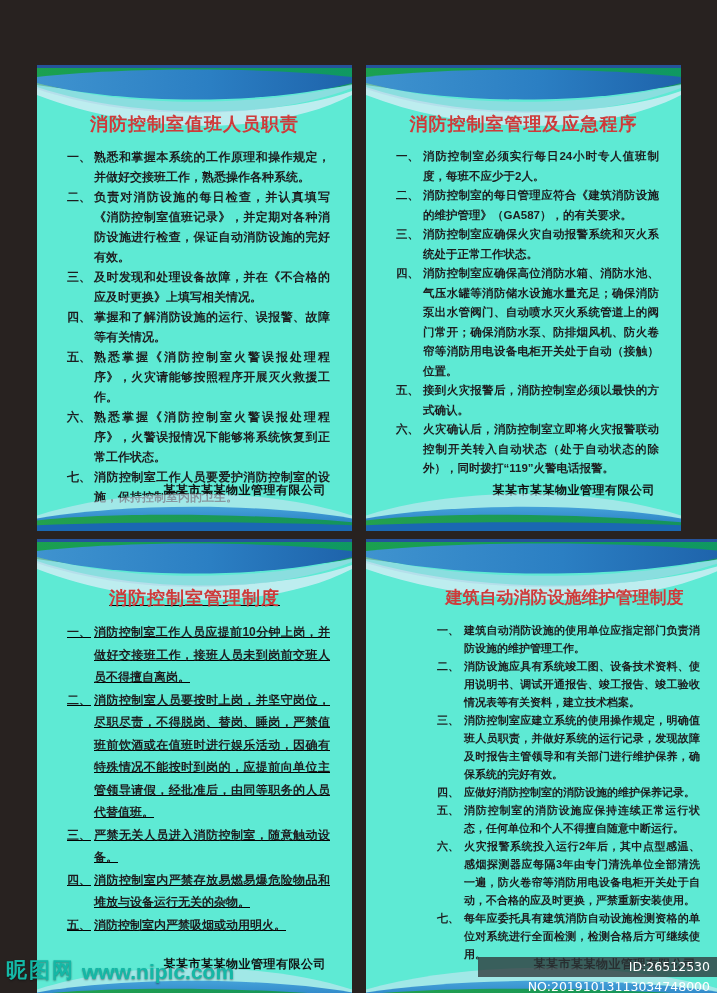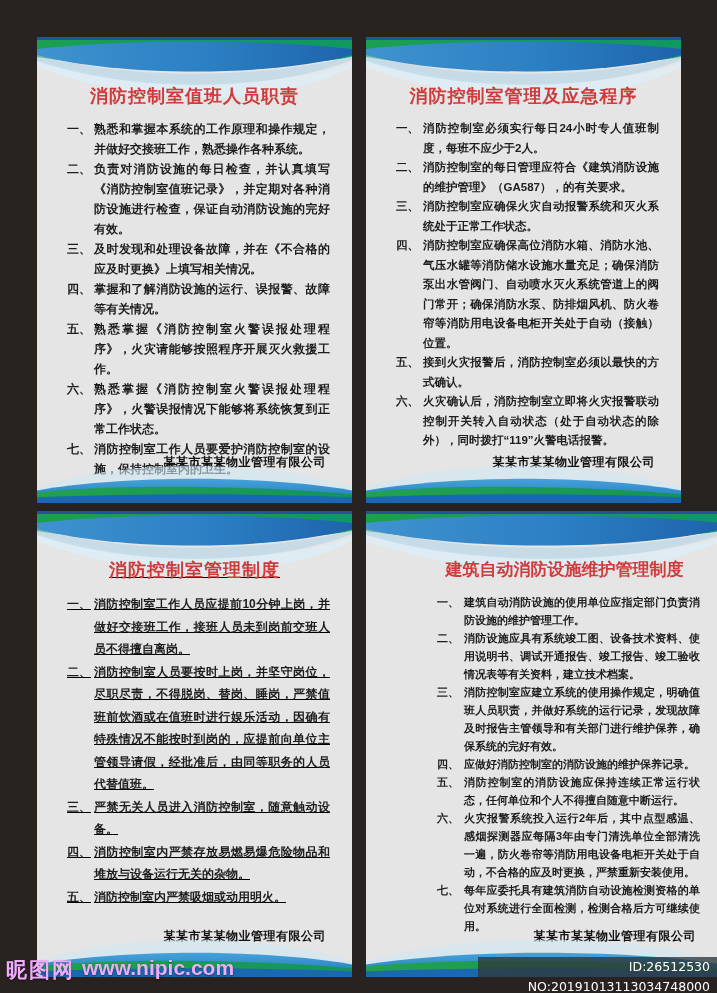--- a/index.html
+++ b/index.html
@@ -9,21 +9,21 @@
     --ink:#1d1d1f;
   }
   html,body{margin:0;padding:0;}
   body{
     width:717px;height:993px;position:relative;overflow:hidden;
     background:var(--canvas);
     font-family:"Liberation Sans","DejaVu Sans",sans-serif;
   }
   .canvas{position:absolute;inset:0;}
   .poster{
-    position:absolute;width:315px;height:466px;background:#e5e5e5;overflow:hidden;
+    position:absolute;width:315px;height:466px;background:#5eead4;overflow:hidden;margin-top:28px;
   }
   .pos-tl{left:37px;top:37px;}
   .pos-tr{left:366px;top:37px;}
   .pos-bl{left:37px;top:511px;text-decoration:underline;}
   .pos-br{left:366px;top:511px;padding-left:41px;}
   .decor-top{position:absolute;top:0;left:0;width:100%;height:72px;display:block;}
   .decor-bottom{position:absolute;bottom:0;left:0;width:100%;height:56px;display:block;}
   .title{
     position:relative;margin:46px 8px 0;text-align:center;
     color:var(--red);font-size:18px;font-weight:800;letter-spacing:1px;line-height:26px;
@@ -39,23 +39,23 @@
   .p-d .poster-body{font-size:11px;line-height:18px;}
   .item{display:flex;}
   .num{flex:0 0 27px;}
   .txt{flex:1;text-align:justify;}
   .footer{
     position:absolute;right:26px;bottom:32px;
     font-size:12px;font-weight:700;color:#111;letter-spacing:0.5px;
   }
   .nipic{
     position:absolute;left:6px;top:956px;z-index:5;
-    color:#f0abfc;font-size:21px;font-weight:800;
+    color:#14b8a6;font-size:21px;font-weight:800;
     text-shadow:0 1px 2px rgba(0,0,0,.45);
-    display:flex;align-items:flex-start;gap:7px;
+    display:flex;align-items:flex-end;gap:7px;
   }
   .nipic .logo{font-weight:900;letter-spacing:2px;}
   .idbar{
     position:absolute;left:478px;top:957px;width:239px;height:20px;z-index:5;
     background:rgba(47,55,58,.78);
     color:#ffffff;font-size:12.5px;line-height:20px;text-align:right;
     padding-right:7px;box-sizing:border-box;
     font-family:"DejaVu Sans","Liberation Sans",sans-serif;
   }
   .hidden-defs{position:absolute;width:0;height:0;overflow:hidden;}

